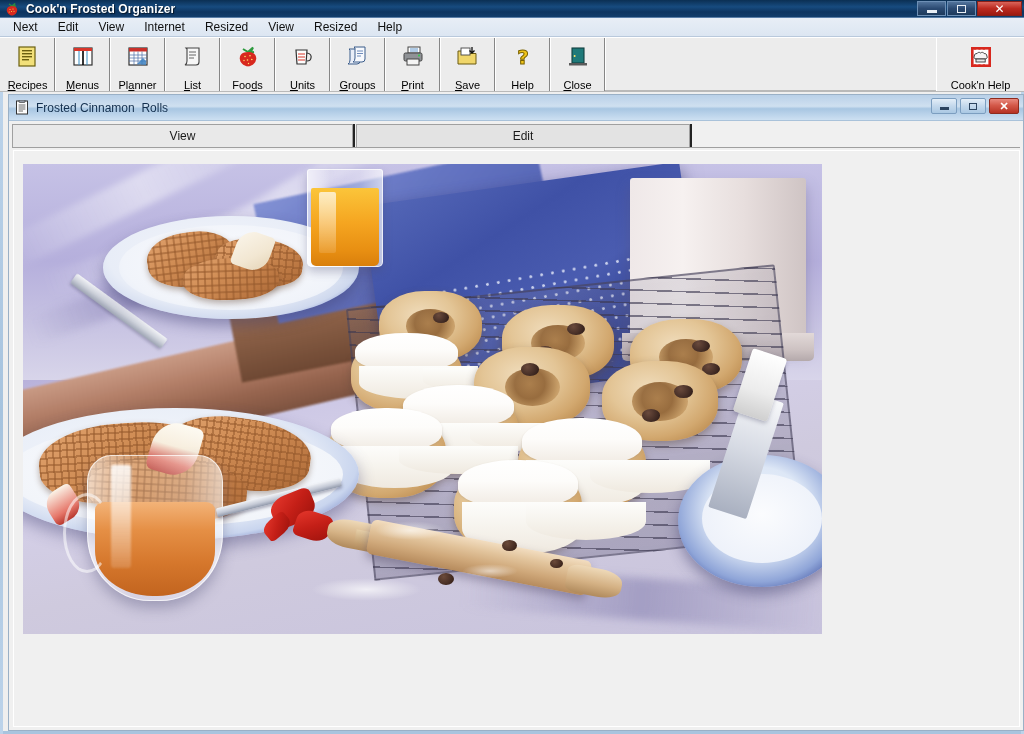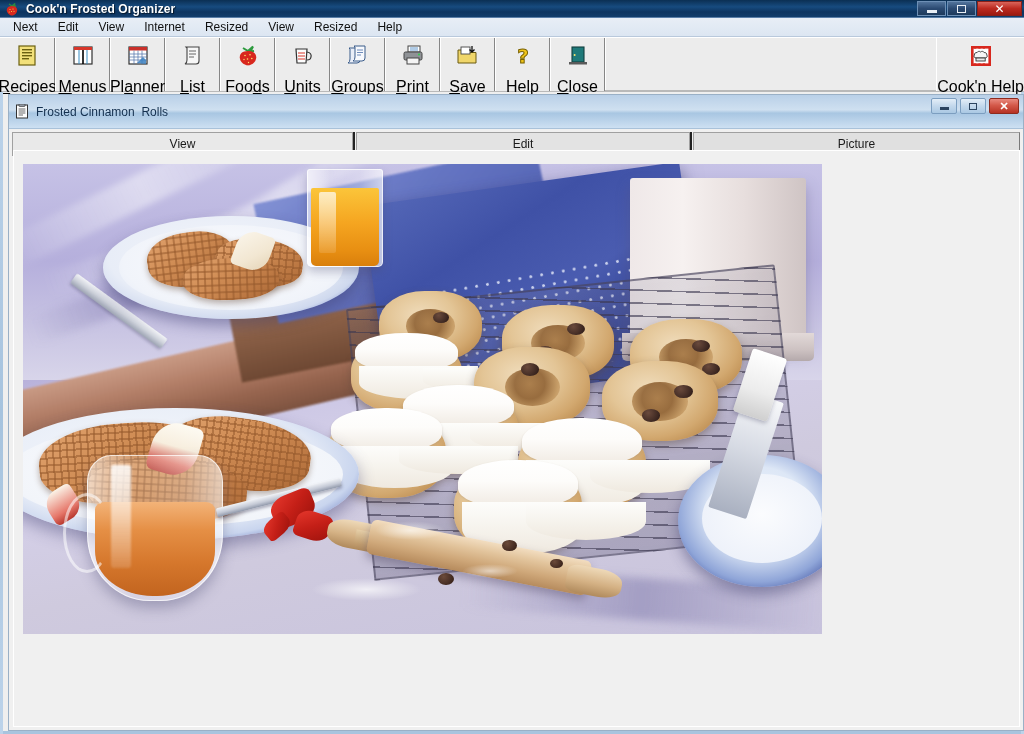--- a/index.html
+++ b/index.html
@@ -77,34 +77,34 @@
     display: flex; flex-direction: column; align-items: center; justify-content: flex-start;
     padding-top: 5px;
     border-right: 1px solid #868686;
     border-left: 1px solid #ffffff;
     background: #ececec;
     cursor: default;
   }
   .tbtn:first-child { border-left: 1px solid #ececec; }
   .tbtn .ticon { height: 28px; width: 32px; display:flex; align-items:center; justify-content:center; }
   .tbtn .tlabel {
-    font-size: 16px; color: #000; margin-top: 9px; white-space: nowrap;
+    font-size: 11px; color: #000; margin-top: 9px; white-space: nowrap;
   }
   .tlabel u { text-decoration: underline; }
   #tb-spacer { flex: 1; border-left: 1px solid #ffffff; background: #ececec; }
   .tbtn.home { width: 88px; border-right: none; }
 
   
   #mdi {
     position: absolute; left: 5px; top: 94px; width: 1016px; height: 637px;
     background: #f0f0f0;
     border: 1px solid #9ab0c6;
   }
   #mdi-titlebar {
-    height: 34px; width: 100%;
+    height: 26px; width: 100%;
     background: linear-gradient(to bottom, #b9d0e8 0%, #cfe0f0 45%, #a8c6e2 55%, #cde0f2 100%);
     display: flex; align-items: center;
     border-bottom: 1px solid #a9c2da;
   }
   #mdi-titlebar .m-icon { margin-left: 6px; width: 14px; height: 15px; }
   #mdi-titlebar .m-title {
     font-size: 12px; color: #14304f; margin-left: 7px; white-space: pre;
   }
   .mdi-controls { position: absolute; right: 4px; top: 3px; display: flex; gap: 3px; }
   .mc {
@@ -695,23 +695,20 @@
 
     <div id="tabs">
       <div class="tab t-view">
         <span>View</span>
       </div>
       <div class="tab-sep"></div>
       <div class="tab t-edit">
         <span>Edit</span>
       </div>
       <div class="tab-sep"></div>
-      <div class="tab t-pic">
-        <span>Picture</span>
-      </div>
     </div>
 
     <div id="ctrlrow">
       <div id="chk-wrap">
         <span id="chk-box"></span>
         <span id="chk-label">Resized to fit screen</span>
       </div>
       <div id="navbtns">
         <div class="navbtn prev">
           <span>&lt;&lt;Previous</span>

